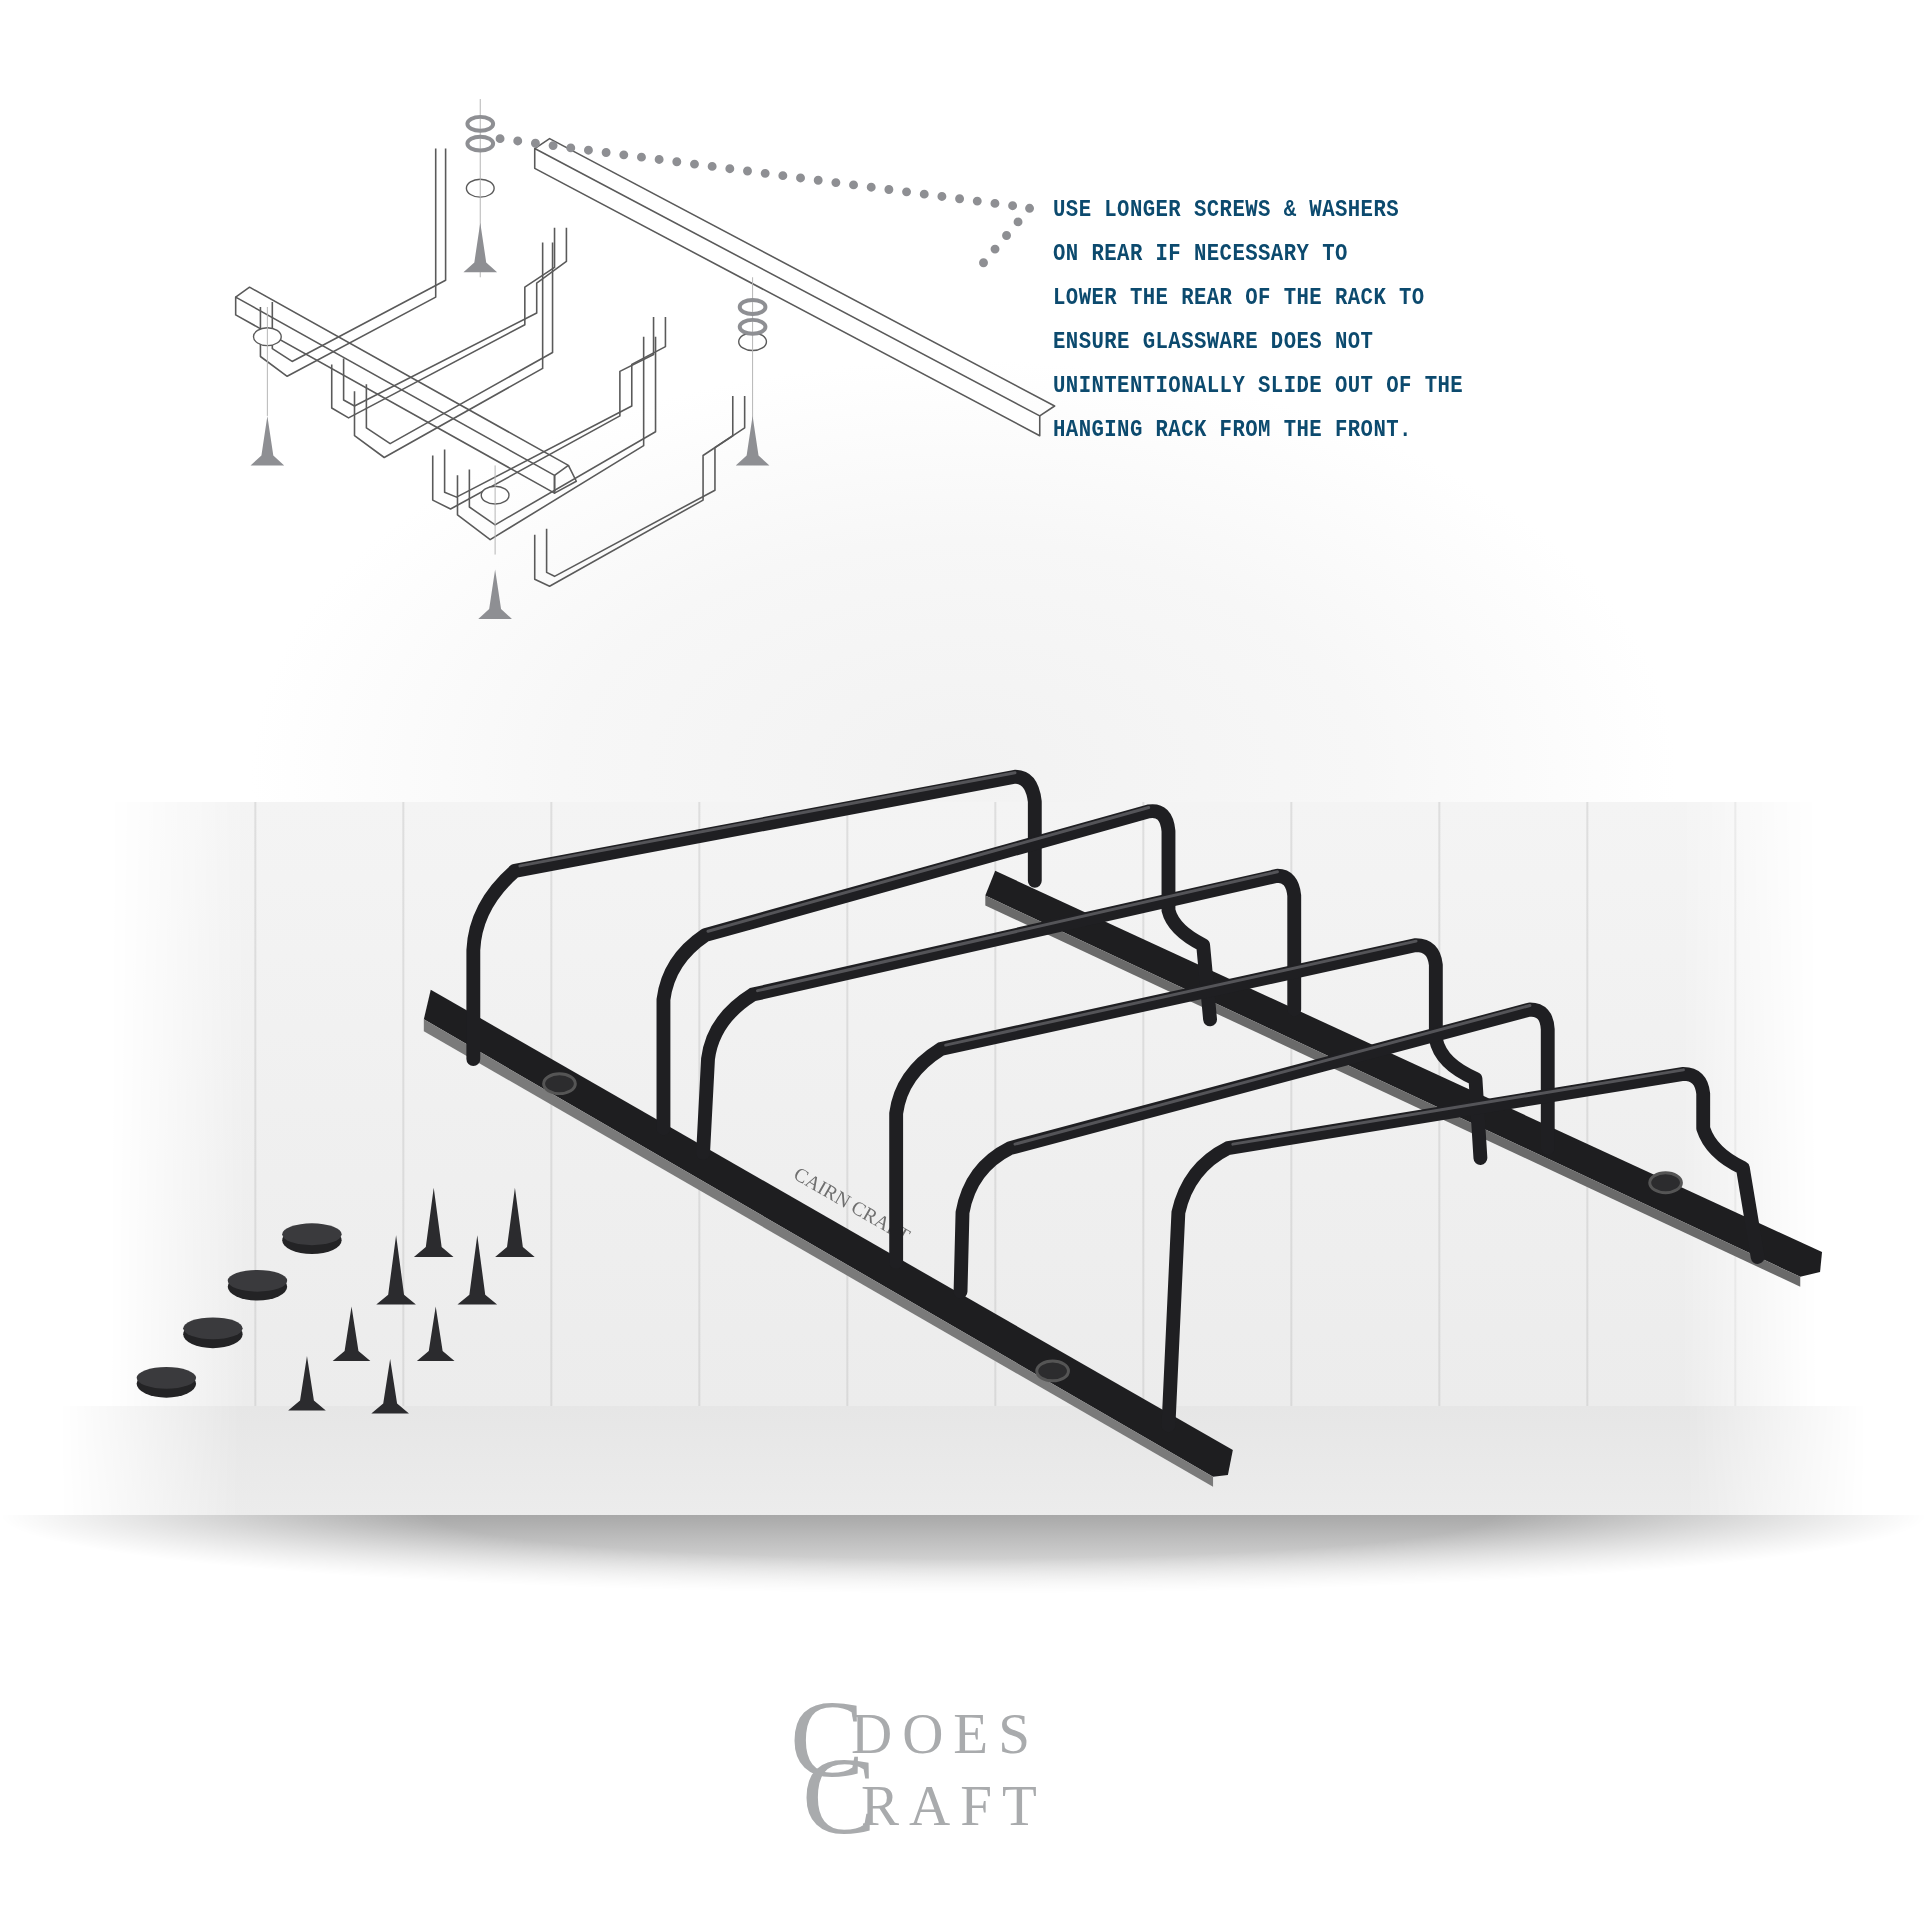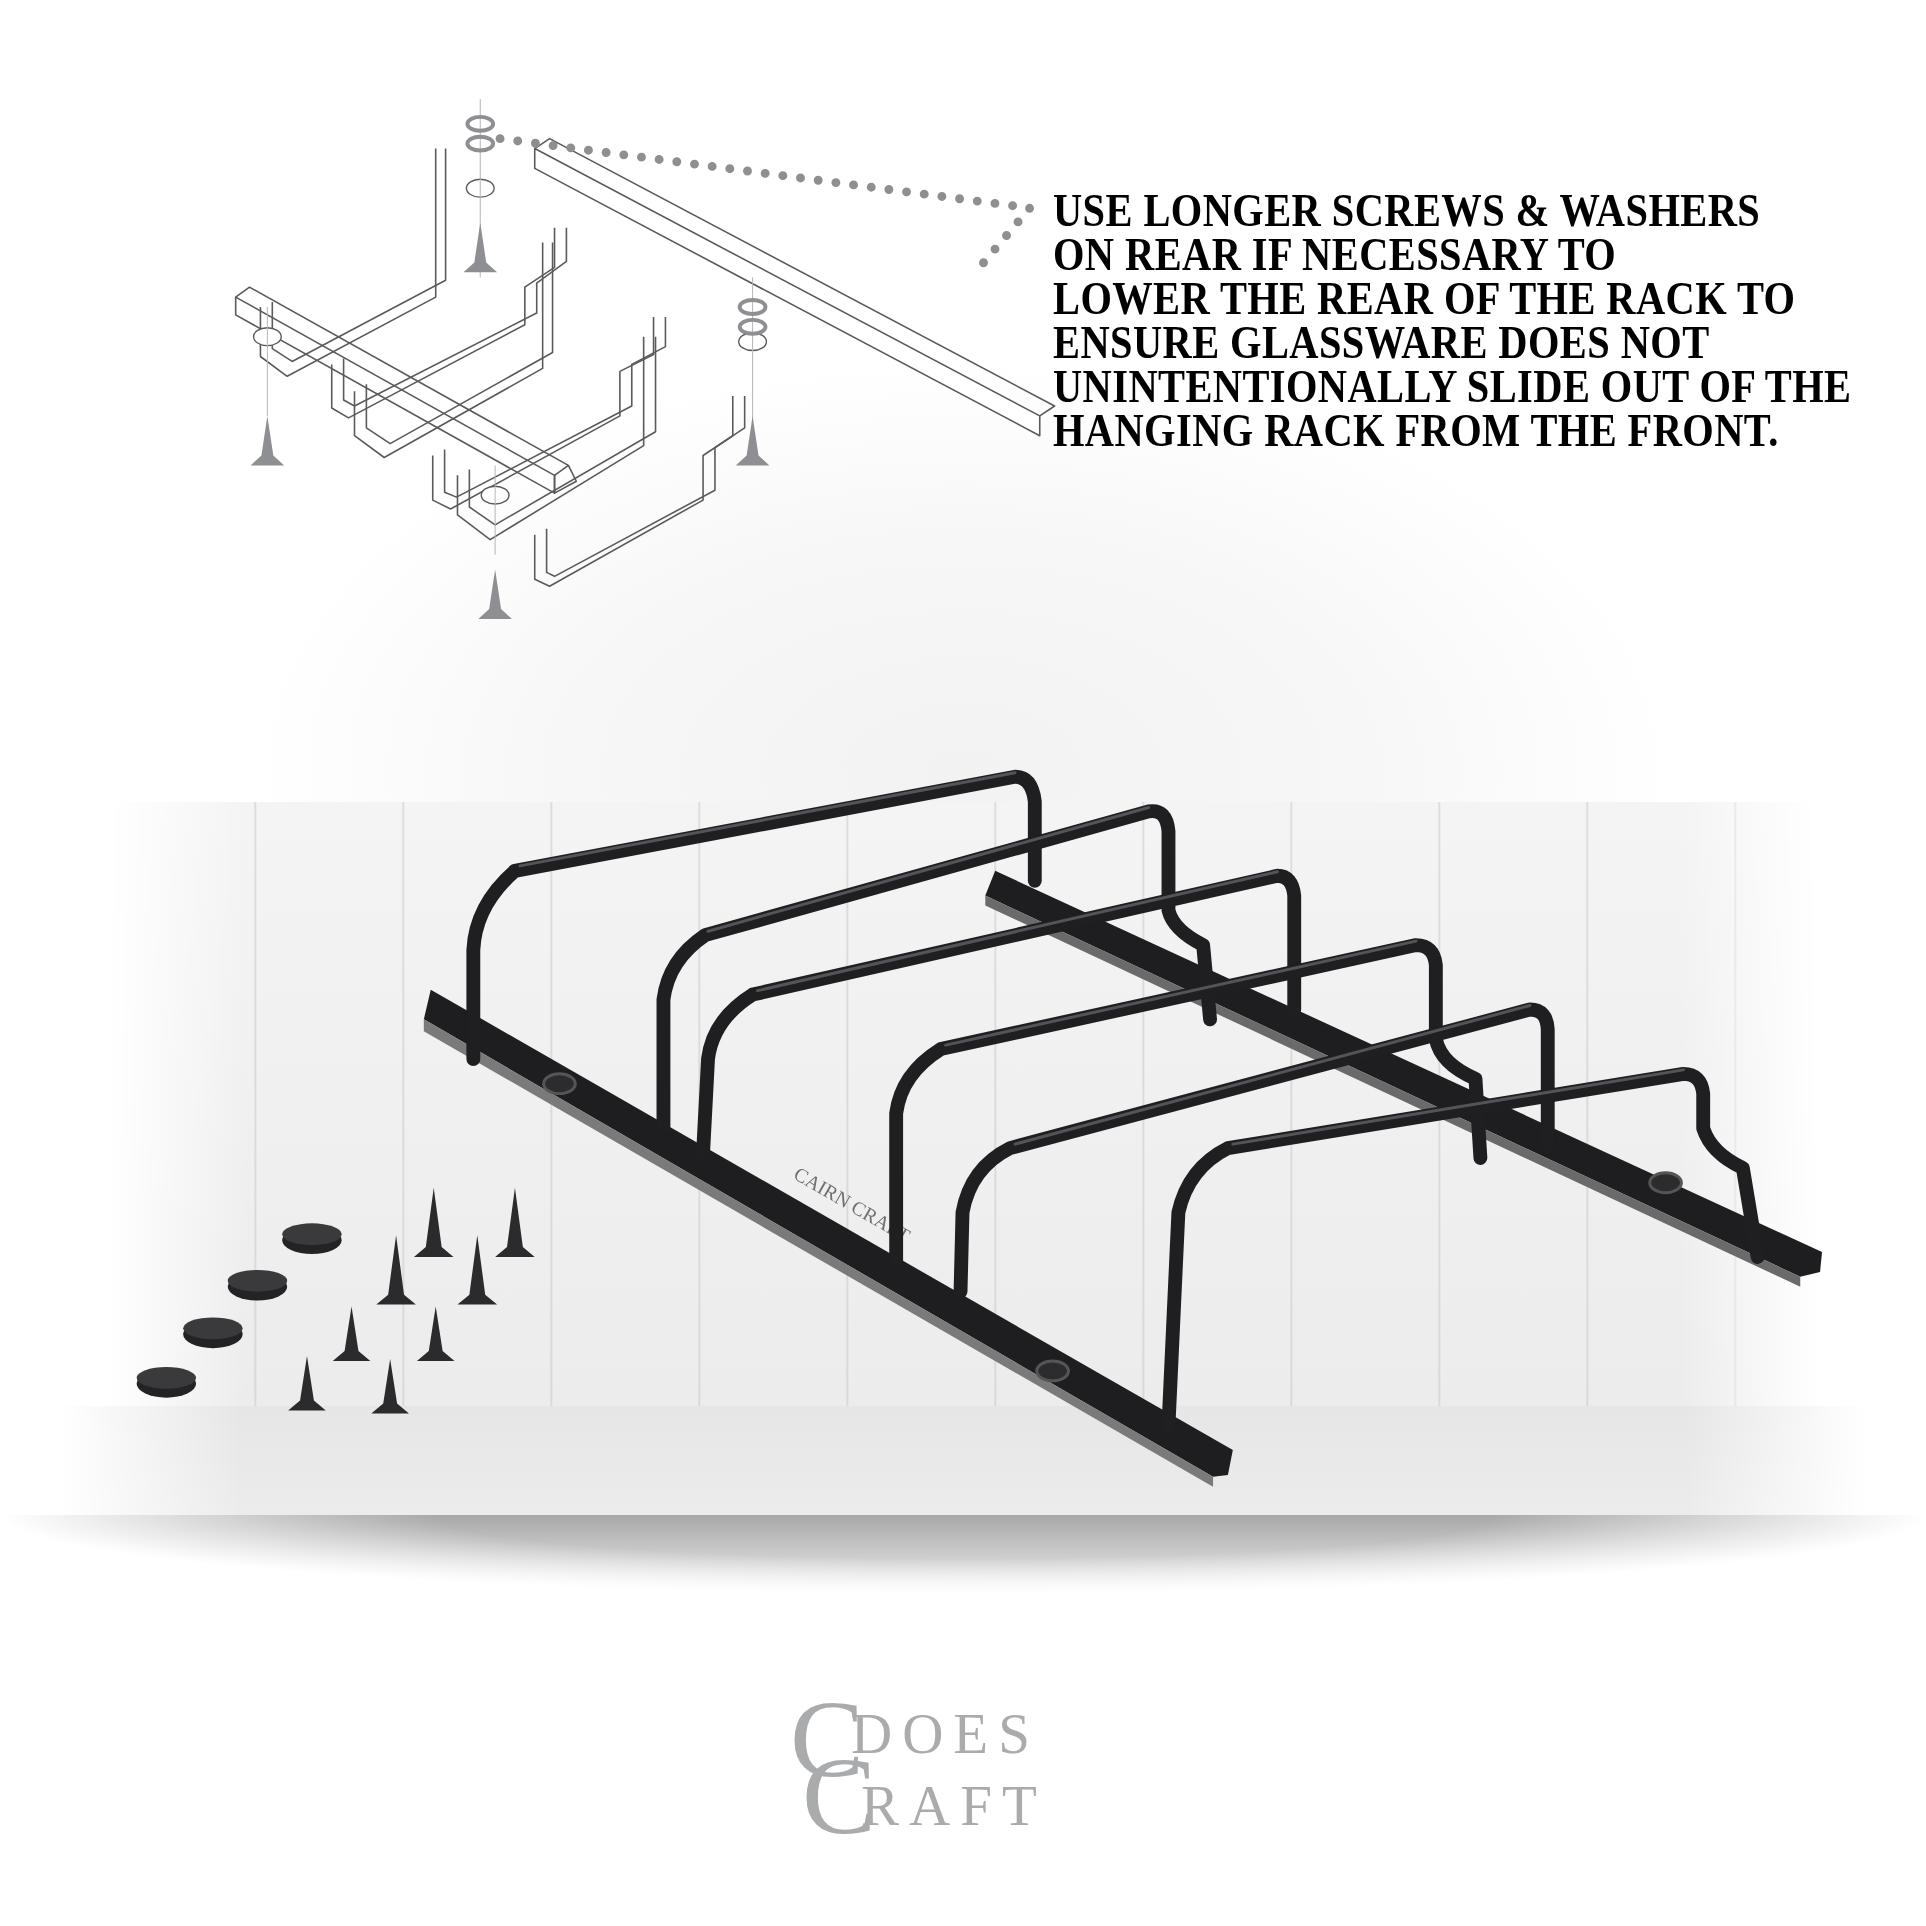--- a/index.html
+++ b/index.html
@@ -7,22 +7,22 @@
   body { position: relative; font-family: "Liberation Sans", sans-serif; }
 
   .bg-glow {
     position: absolute; left: 0; top: 0; width: 1927px; height: 1927px;
     background: radial-gradient(ellipse 891px 515px at 963px 772px, #f2f2f2 0%, #f7f7f7 45%, #ffffff 80%);
   }
 
   
   .instruction {
     position: absolute; left: 1053px; top: 188px; width: 752px;
-    color: #000000; font-family: Liberation Serif, serif; font-weight: bold;
-    font-size: 47px; line-height: 44px; letter-spacing: 0.5px;
+    color: #0c4a6e; font-family: Liberation Mono, monospace; font-weight: bold;
+    font-size: 24px; line-height: 44px; letter-spacing: 0.5px;
   }
   .instruction .line { display: block; white-space: nowrap; transform: scaleX(0.86); transform-origin: left center; }
 
   
   .diagram { position: absolute; left: 0; top: 0; width: 1927px; height: 713px; }
 
   
   .table-top {
     position: absolute; left: 109px; top: 802px; width: 1709px; height: 604px;
     background:

